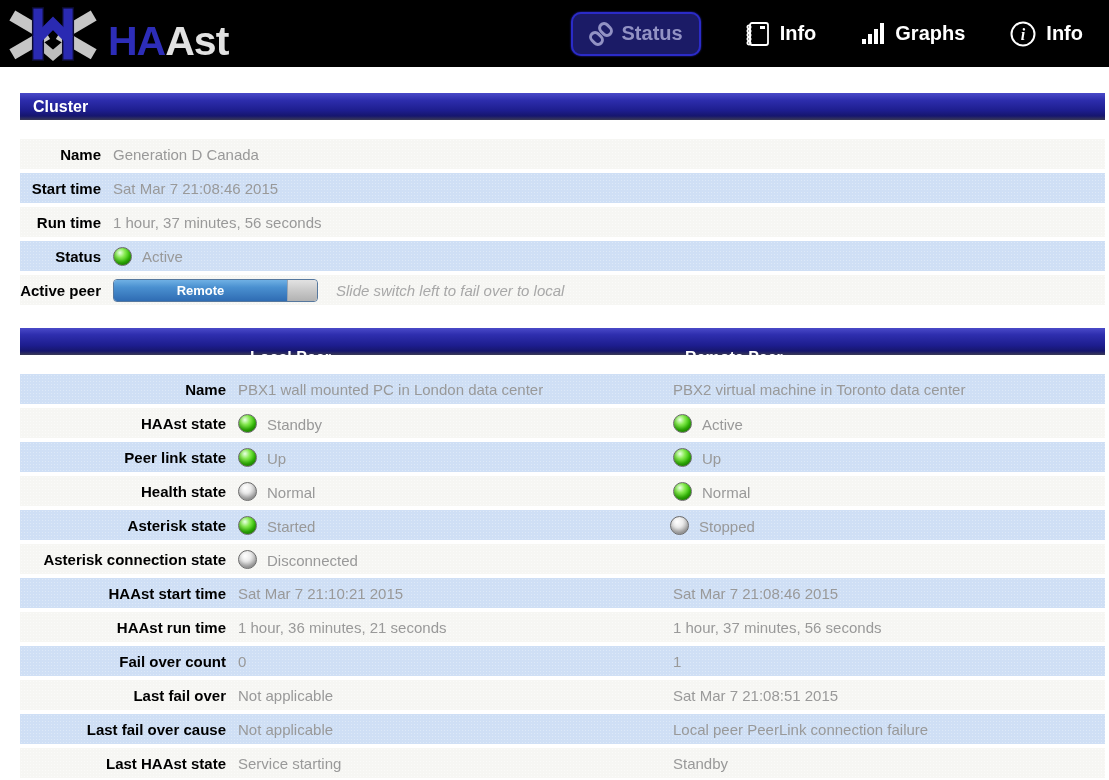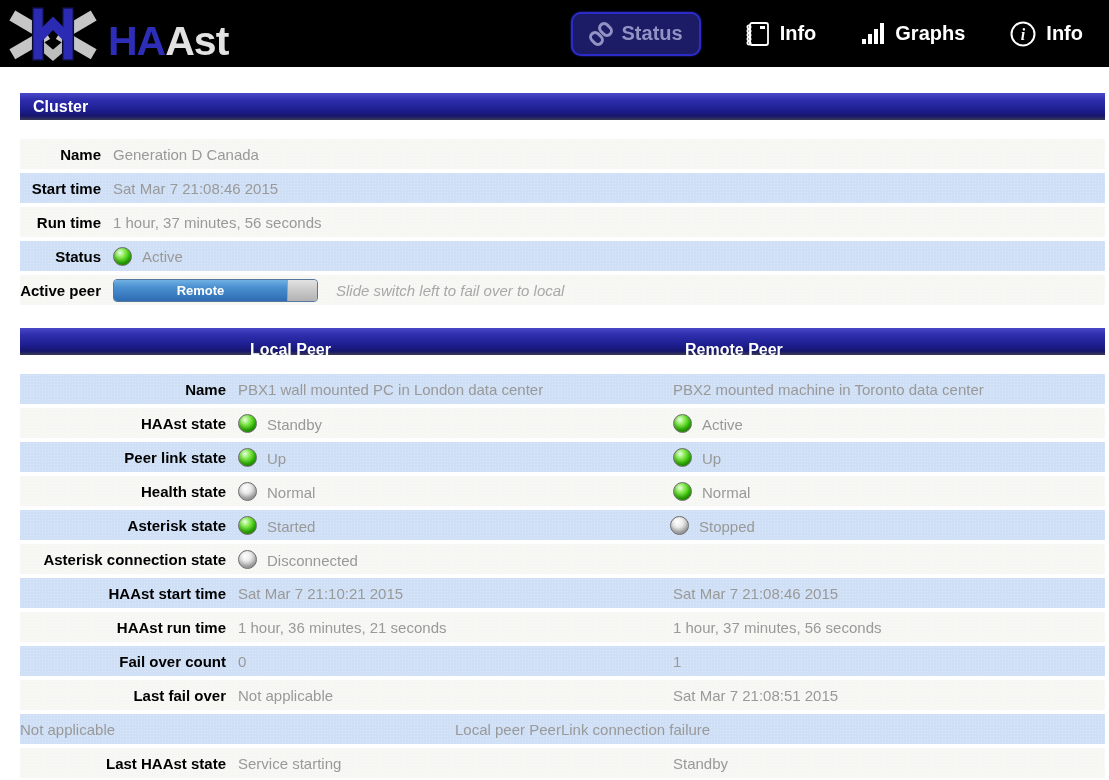--- a/index.html
+++ b/index.html
@@ -21,21 +21,21 @@
   .nav-icon { display:inline-flex; }
 
   
   .content { padding:26px 4px 0 20px; }
   .section-header {
     height:27px; display:flex; align-items:center;
     background:linear-gradient(to bottom,#4a4ac8 0%,#2e2eae 25%,#1d1d8e 65%,#16166e 85%,#3a3a56 100%);
     color:#fff; font-weight:bold; font-size:16px; padding-left:13px; position:relative;
     margin-bottom:19px;
   }
-  .col-head { position:absolute; top:0; height:44px; display:flex; align-items:center;
+  .col-head { position:absolute; top:8px; height:44px; display:flex; align-items:center;
               font-size:16px; font-weight:bold; color:#fff; }
   .col-head.local  { left:230px; }
   .col-head.remote { left:665px; }
 
   .row { height:30px; margin-bottom:4px; display:flex; align-items:center; font-size:15px; }
   .row:nth-child(odd)  { background:#cfdff5;
       background-image:radial-gradient(rgba(255,255,255,0.30) 1px, transparent 1px);
       background-size:3px 3px; }
   .row:nth-child(even) { background:#f6f6f3;
       background-image:radial-gradient(rgba(255,255,255,0.5) 1px, transparent 1px);
@@ -188,21 +188,21 @@
     </div>
     <div id="peer-body">
   <div class="row">
     <div class="plabel">Name</div>
     <div class="pcell local">
 
       <span class="val">PBX1 wall mounted PC in London data center</span>
     </div>
     <div class="pcell remote">
 
-      <span class="val">PBX2 mounted machine in Toronto data center</span>
+      <span class="val">PBX2 virtual machine in Toronto data center</span>
     </div>
   </div>
 
   <div class="row">
     <div class="plabel">HAAst state</div>
     <div class="pcell local">
       <span class="led led-green"></span>
       <span class="val">Standby</span>
     </div>
     <div class="pcell remote">
@@ -297,20 +297,21 @@
 
       <span class="val">Not applicable</span>
     </div>
     <div class="pcell remote">
 
       <span class="val">Sat Mar 7 21:08:51 2015</span>
     </div>
   </div>
 
   <div class="row">
+    <div class="plabel">Last fail over cause</div>
     <div class="pcell local">
 
       <span class="val">Not applicable</span>
     </div>
     <div class="pcell remote">
 
       <span class="val">Local peer PeerLink connection failure</span>
     </div>
   </div>
 

